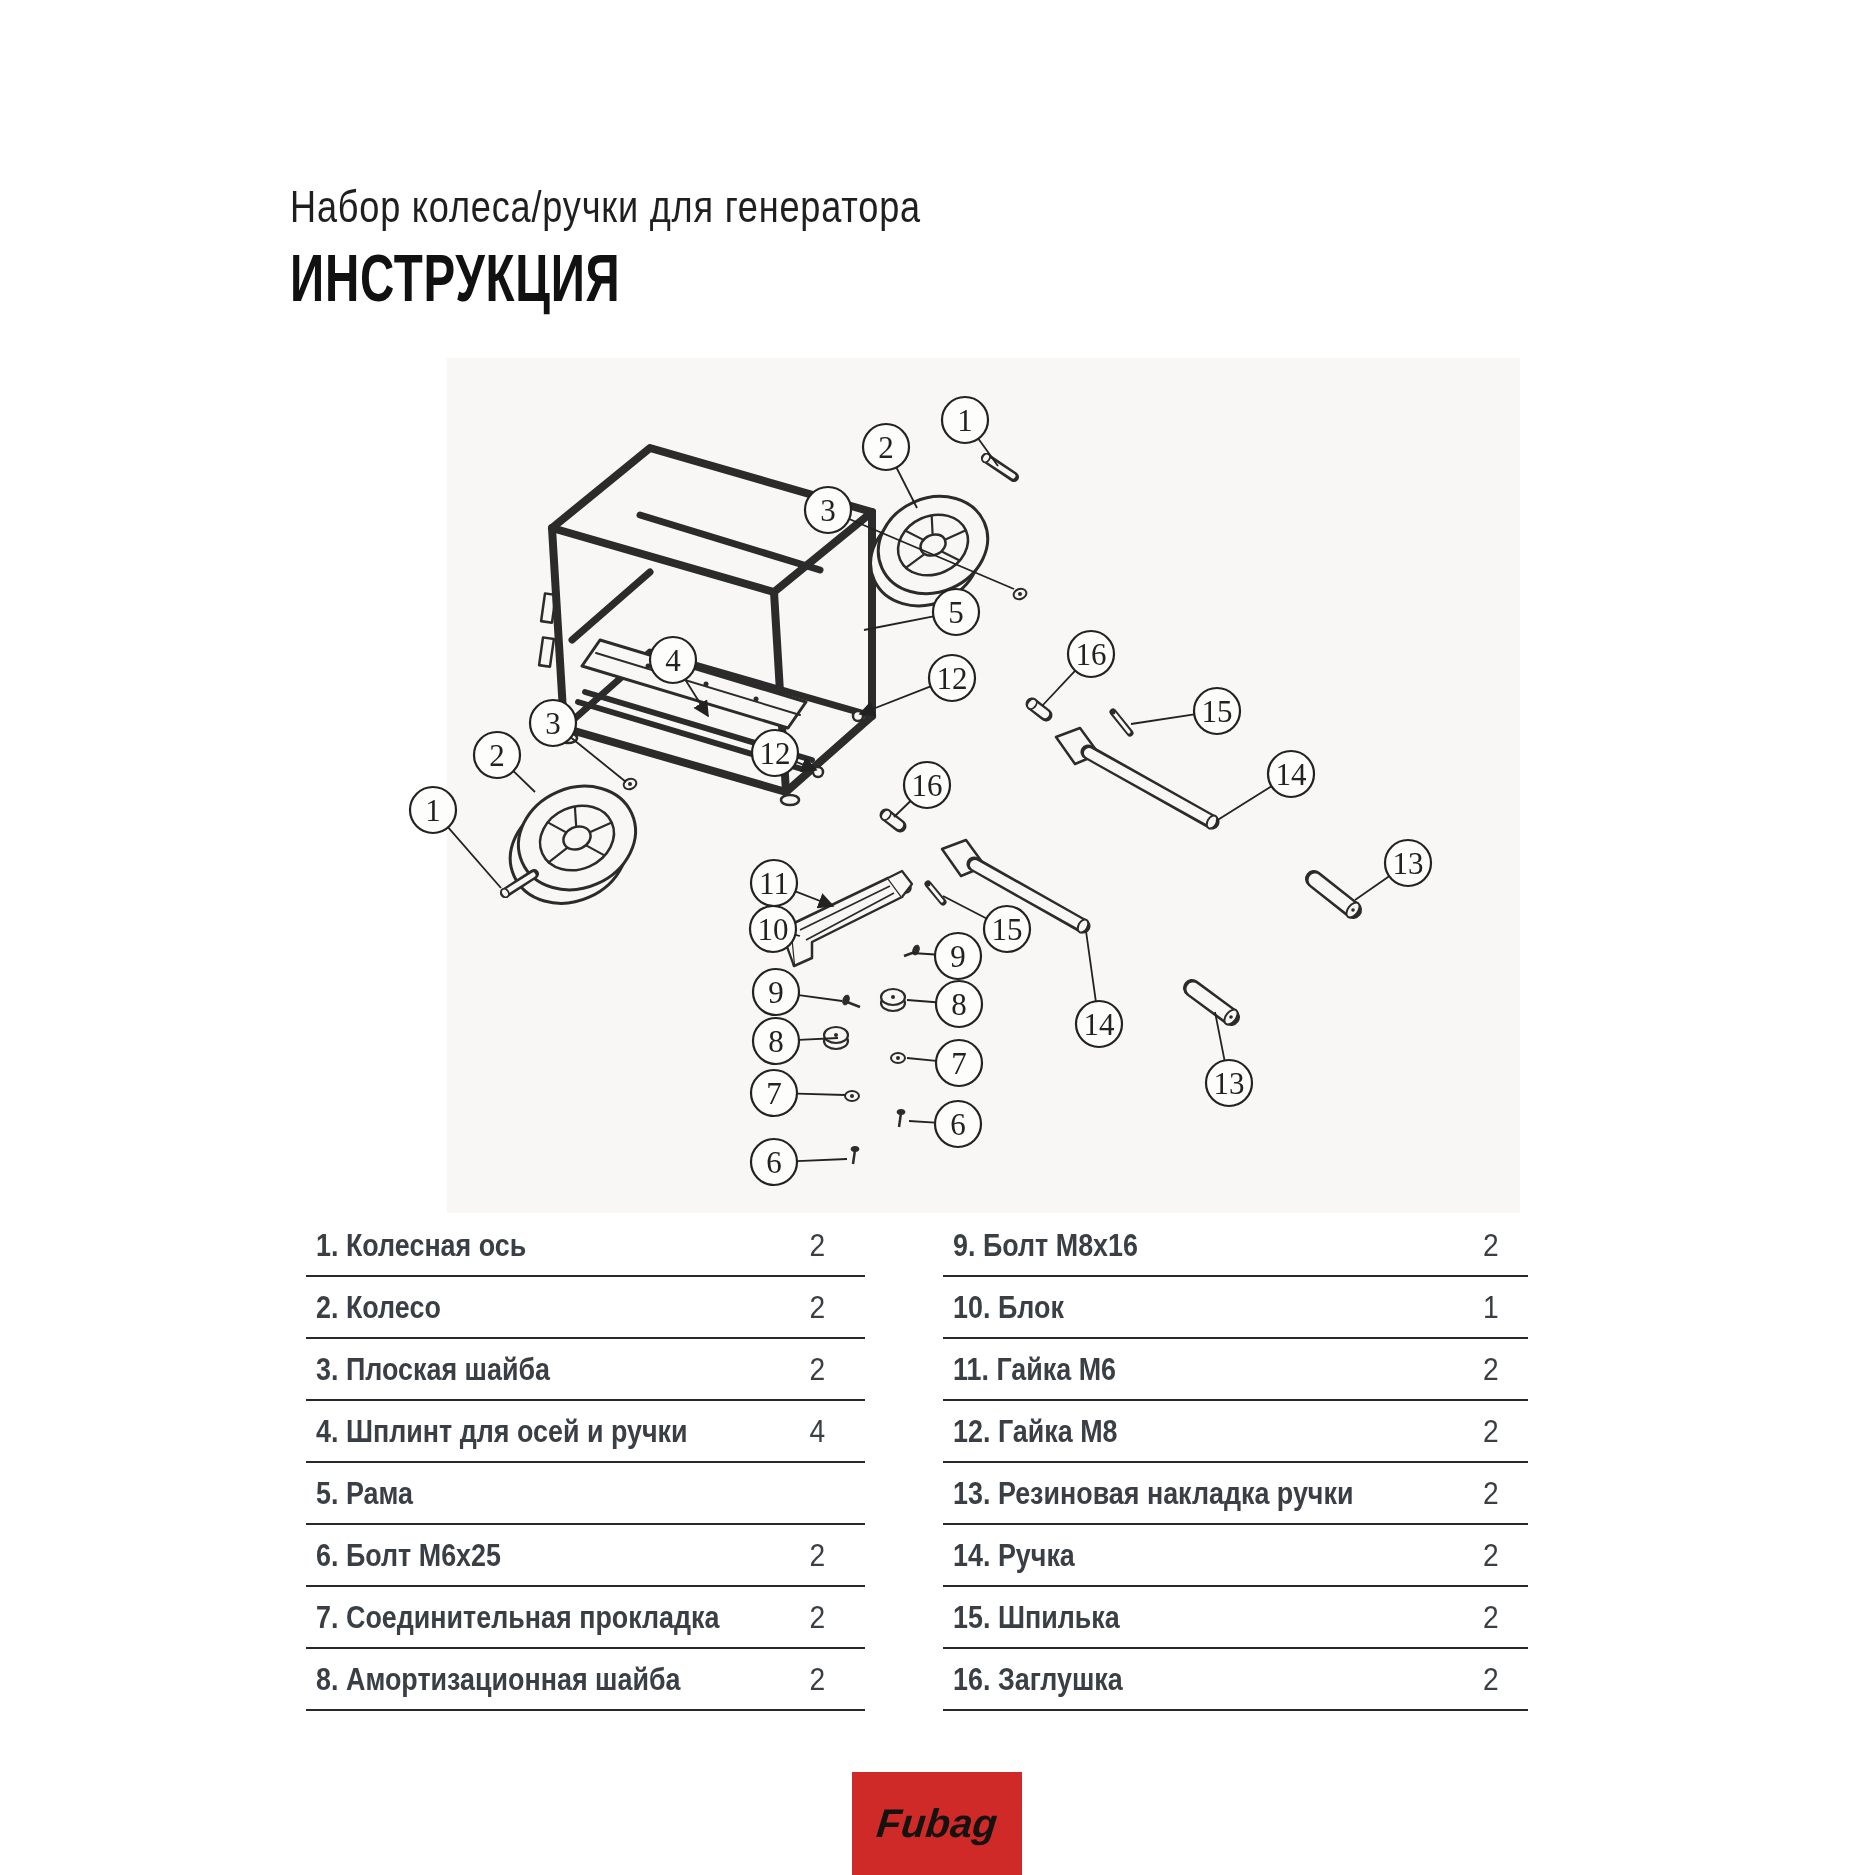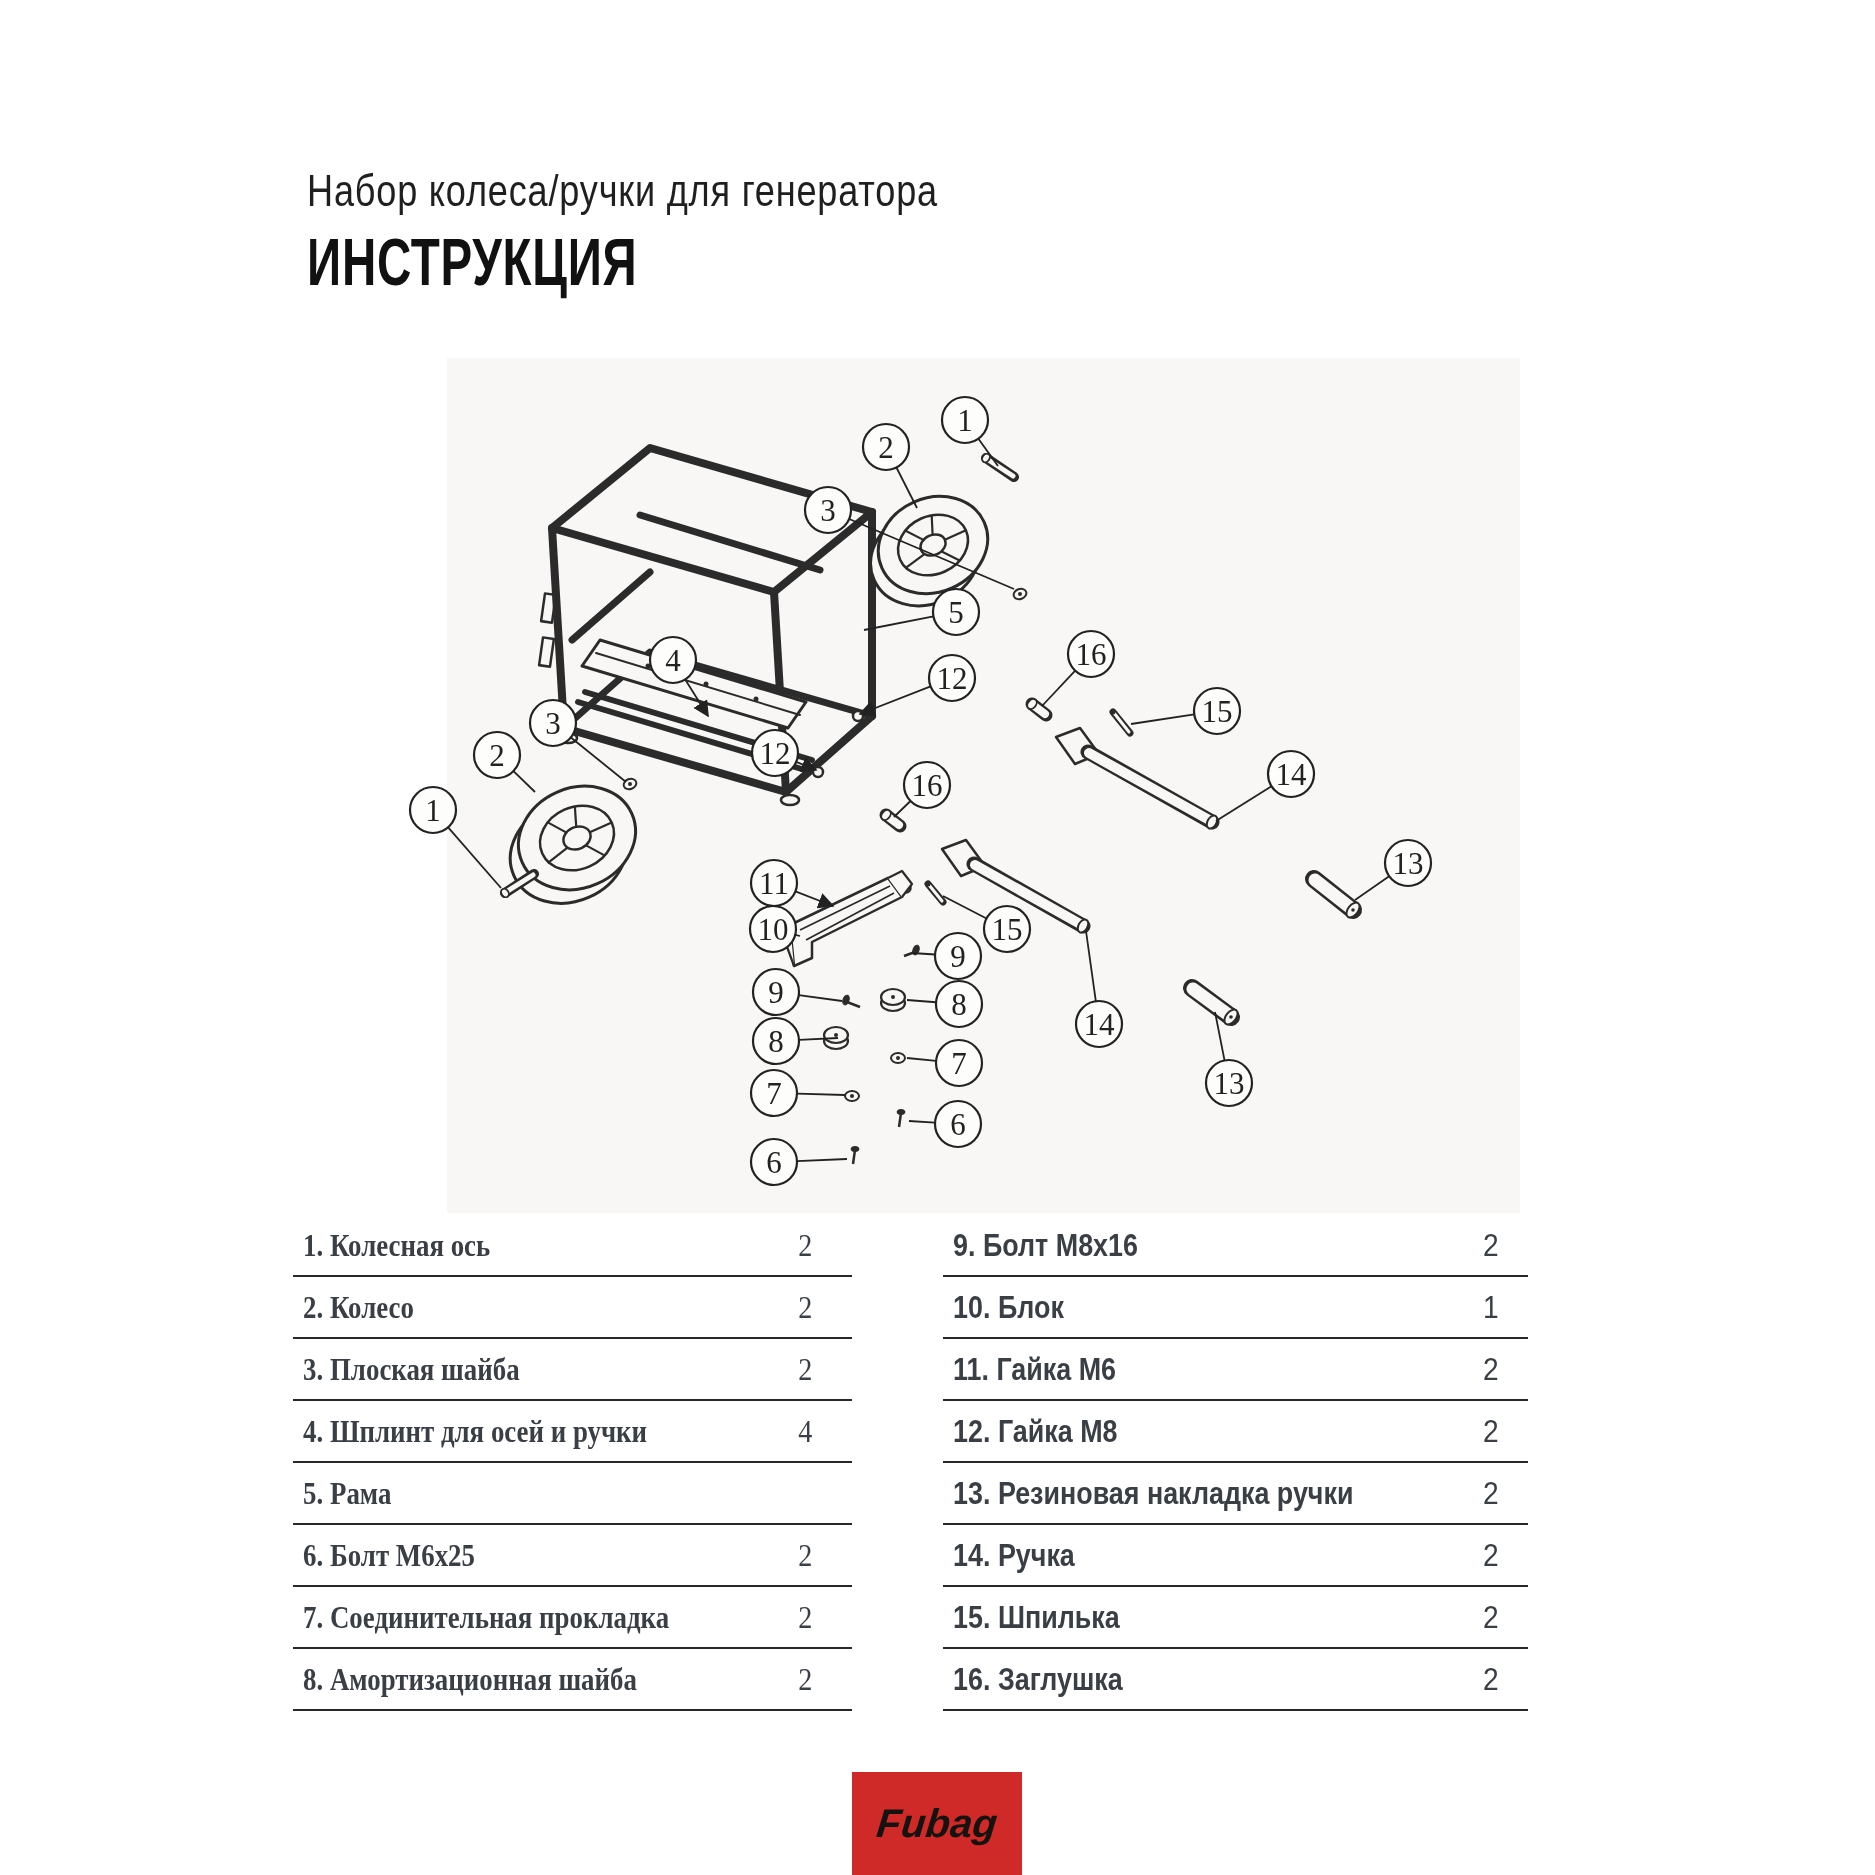--- a/index.html
+++ b/index.html
@@ -1,29 +1,29 @@
 <!DOCTYPE html>
 <html><head>
 <meta charset="utf-8">
 <style>
   html,body{margin:0;padding:0;background:#ffffff;}
   .page{position:relative;width:1875px;height:1875px;background:#ffffff;overflow:hidden;
         font-family:"Liberation Sans",sans-serif;}
   
-  .titles{position:absolute;left:290px;top:168px;margin-left:17px;}
+  .titles{position:absolute;left:290px;top:184px;}
   .subtitle{font-size:44px;font-weight:400;color:#1f1f1f;letter-spacing:1px;line-height:46px;
             transform:scaleX(0.82);transform-origin:left center;white-space:nowrap;}
   .main-title{margin-top:14px;font-size:66px;font-weight:700;color:#111;letter-spacing:1px;line-height:68px;
             transform:scaleX(0.72);transform-origin:left center;white-space:nowrap;}
   
   .diagram-wrap{position:absolute;left:400px;top:350px;width:1130px;height:870px;}
   svg text.callout-num{font-family:"Liberation Serif",serif;font-size:31px;fill:#222;}
   
   .ptable{position:absolute;top:1215px;}
-  .ptable.left{left:293px;width:559px;font-family:Liberation Serif, serif;}
+  .ptable.left{left:306px;width:559px;}
   .ptable.right{left:943px;width:585px;}
   .prow{height:60px;display:flex;align-items:center;justify-content:space-between;
         border-bottom:2px solid #26282b;}
   .pname{font-size:32px;font-weight:700;color:#3a3f46;white-space:nowrap;padding-left:12px;
         transform:scaleX(0.84);transform-origin:left center;}
   .pqty{font-size:32px;font-weight:400;color:#3a3f46;white-space:nowrap;
         transform:scaleX(0.88);transform-origin:right center;}
   .ptable.left .pqty{padding-right:45px;}
   .ptable.right .pqty{padding-right:33px;}
   

